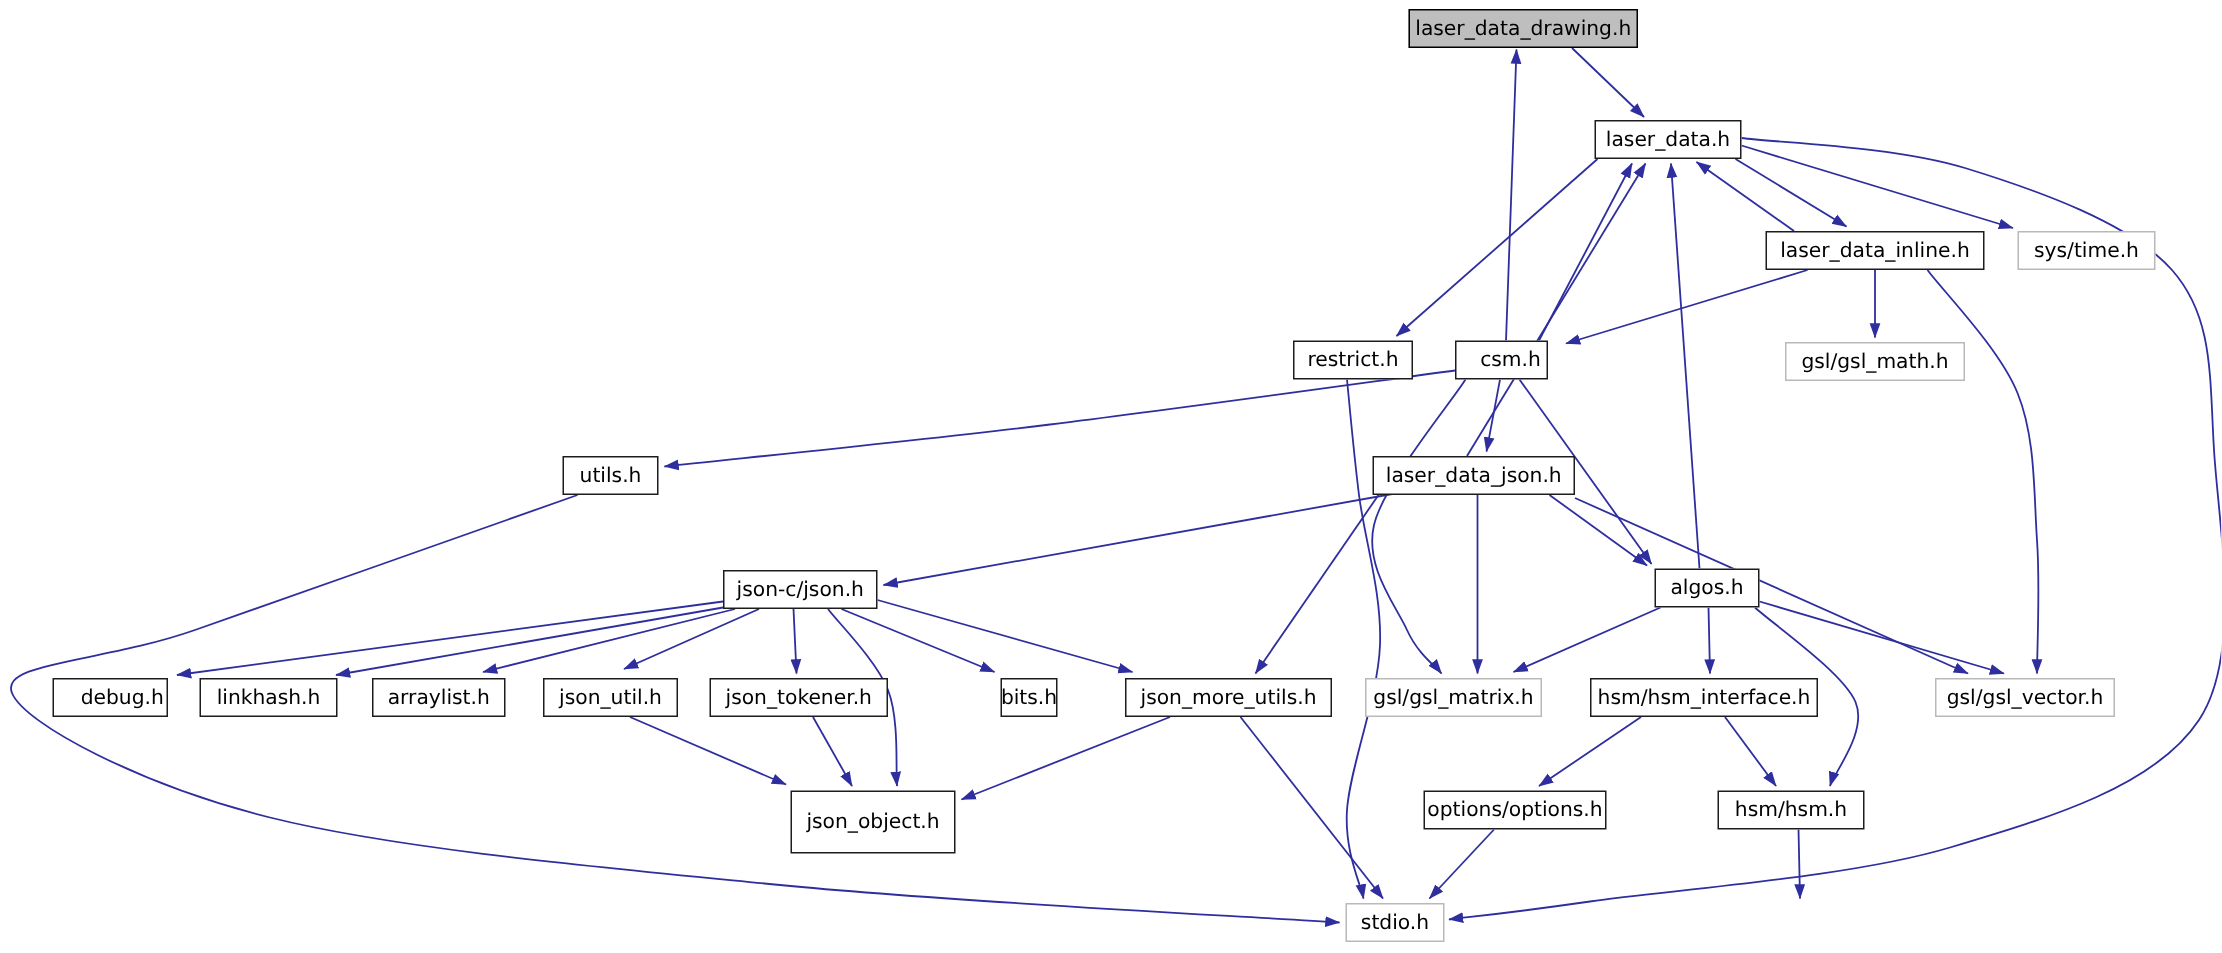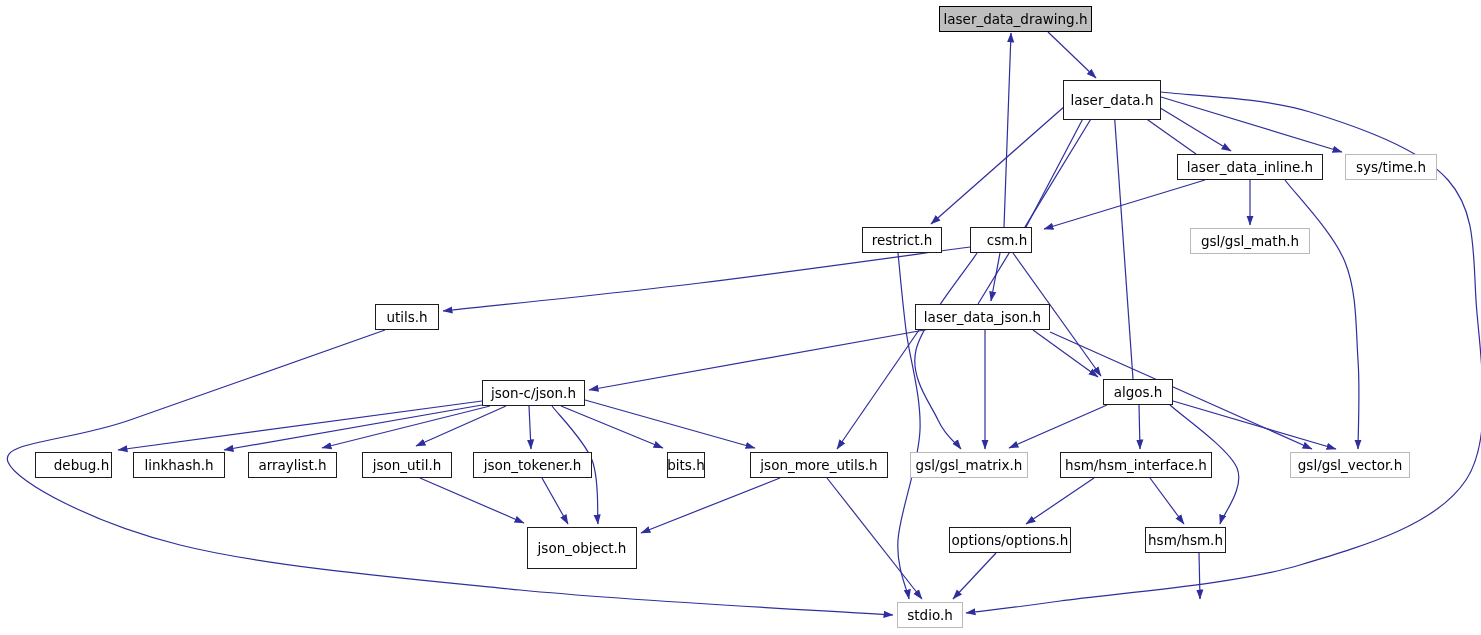--- a/index.html
+++ b/index.html
@@ -65,21 +65,21 @@
         <path d="M780,478 L641,533" fill="none" stroke="#2e2e9e" stroke-width="1.2" marker-end="url(#arrow)"></path>
         <path d="M827,478 L922,599" fill="none" stroke="#2e2e9e" stroke-width="1.2" marker-end="url(#arrow)"></path>
         <path d="M1094,478 L1026,524" fill="none" stroke="#2e2e9e" stroke-width="1.2" marker-end="url(#arrow)"></path>
         <path d="M1150,478 L1184,524" fill="none" stroke="#2e2e9e" stroke-width="1.2" marker-end="url(#arrow)"></path>
         <path d="M996,553 L953,599" fill="none" stroke="#2e2e9e" stroke-width="1.2" marker-end="url(#arrow)"></path>
         <path d="M1199,553 L1200,599" fill="none" stroke="#2e2e9e" stroke-width="1.2" marker-end="url(#arrow)"></path>
       </g>
   </svg>
   <div id="node-layer">
       <div class="node root" style="left: 939px; top: 6px; width: 153px; height: 26px;">laser_data_drawing.h</div>
-      <div class="node internal" style="left: 1063px; top: 80px; width: 98px; height: 40px;">laser_data.h</div>
+      <div class="node internal" style="left: 1063px; top: 80px; width: 98px; height: 26px;">laser_data.h</div>
       <div class="node internal" style="left: 1177px; top: 154px; width: 146px; height: 26px;">laser_data_inline.h</div>
       <div class="node external" style="left: 1345px; top: 154px; width: 92px; height: 26px;">sys/time.h</div>
       <div class="node external" style="left: 1190px; top: 228px; width: 120px; height: 26px;">gsl/gsl_math.h</div>
       <div class="node internal" style="left: 862px; top: 227px; width: 80px; height: 26px;">restrict.h</div>
       <div class="node internal" style="left: 970px; top: 227px; width: 62px; height: 26px; padding-left: 16px;">csm.h</div>
       <div class="node internal" style="left: 915px; top: 304px; width: 135px; height: 26px;">laser_data_json.h</div>
       <div class="node internal" style="left: 375px; top: 304px; width: 64px; height: 26px;">utils.h</div>
       <div class="node internal" style="left: 482px; top: 380px; width: 103px; height: 26px;">json-c/json.h</div>
       <div class="node internal" style="left: 1103px; top: 379px; width: 70px; height: 26px;">algos.h</div>
       <div class="node internal" style="left: 35px; top: 452px; width: 77px; height: 26px; padding-left: 20px;">debug.h</div>
@@ -87,17 +87,17 @@
       <div class="node internal" style="left: 248px; top: 452px; width: 89px; height: 26px;">arraylist.h</div>
       <div class="node internal" style="left: 362px; top: 452px; width: 90px; height: 26px;">json_util.h</div>
       <div class="node internal" style="left: 473px; top: 452px; width: 119px; height: 26px;">json_tokener.h</div>
       <div class="node internal" style="left: 667px; top: 452px; width: 38px; height: 26px;">bits.h</div>
       <div class="node internal" style="left: 750px; top: 452px; width: 138px; height: 26px;">json_more_utils.h</div>
       <div class="node external" style="left: 910px; top: 452px; width: 118px; height: 26px;">gsl/gsl_matrix.h</div>
       <div class="node internal" style="left: 1060px; top: 452px; width: 152px; height: 26px;">hsm/hsm_interface.h</div>
       <div class="node external" style="left: 1290px; top: 452px; width: 120px; height: 26px;">gsl/gsl_vector.h</div>
       <div class="node internal" style="left: 527px; top: 527px; width: 110px; height: 42px;">json_object.h</div>
       <div class="node internal" style="left: 949px; top: 527px; width: 122px; height: 26px;">options/options.h</div>
-      <div class="node internal" style="left: 1145px; top: 527px; width: 81px; height: 26px;">hsm/hsm.h</div>
+      <div class="node internal" style="left: 1145px; top: 527px; width: 98px; height: 26px;">hsm/hsm.h</div>
       <div class="node external" style="left: 897px; top: 602px; width: 66px; height: 26px;">stdio.h</div>
       <div class="node external" style="left: 1166px; top: 602px; width: 82px; height: 26px; margin-top: 48px;">stdlib.h</div>
     </div>
 </div>
 
 </body></html>

